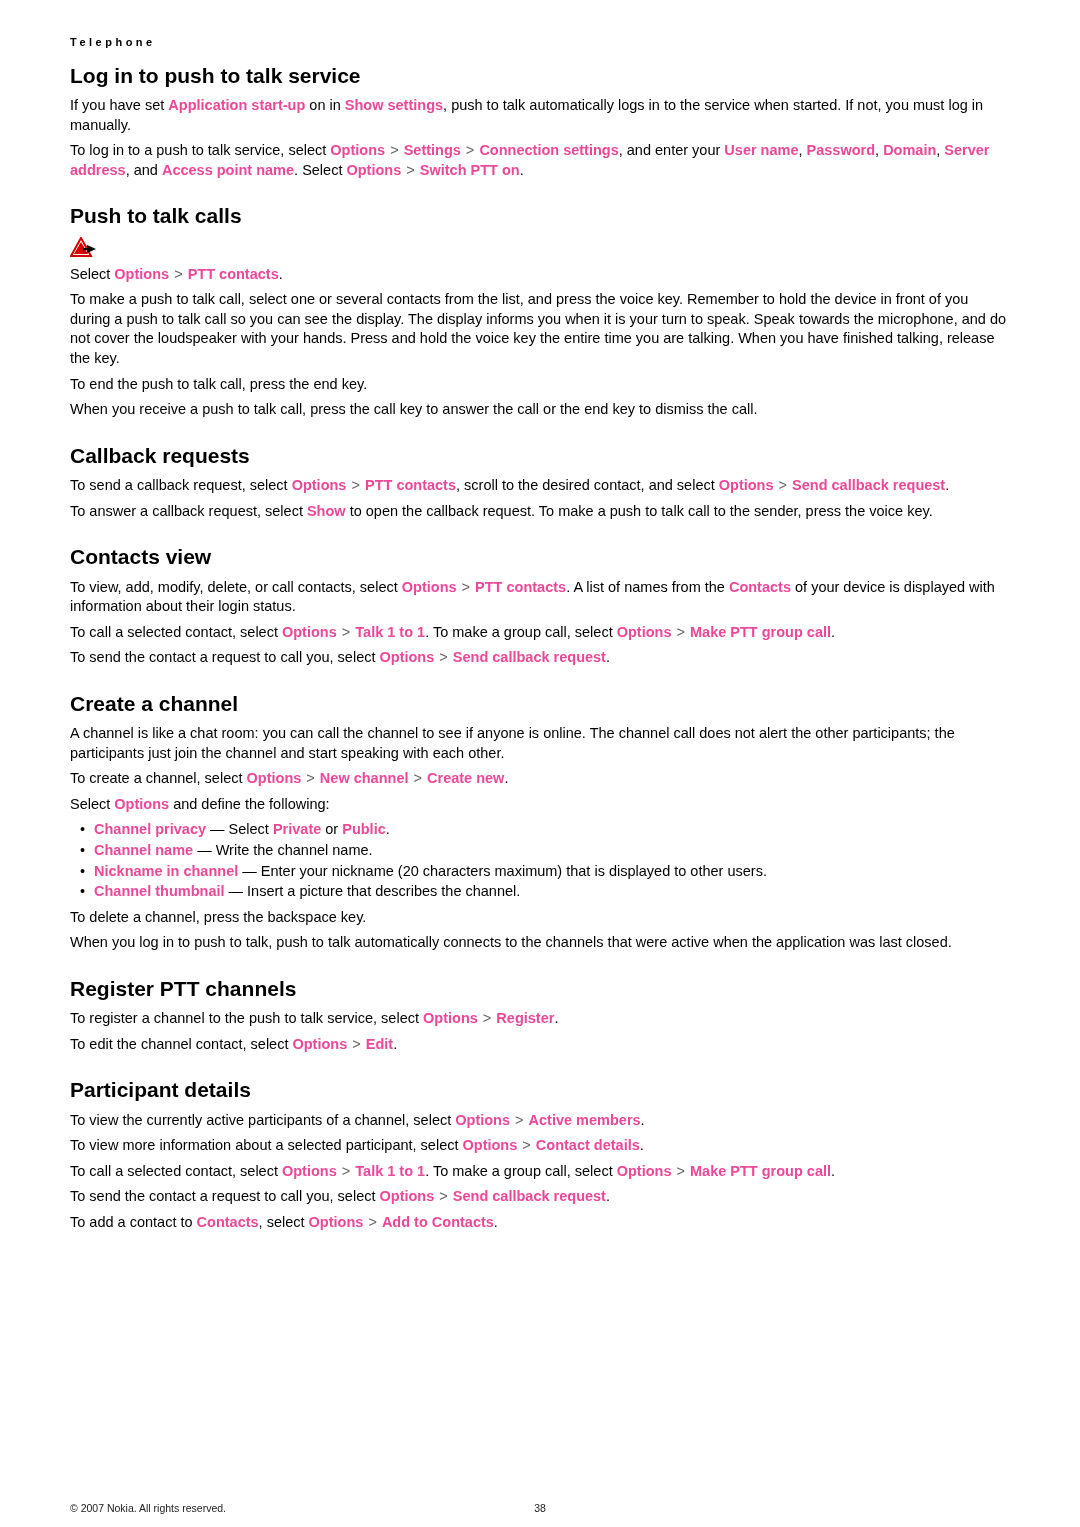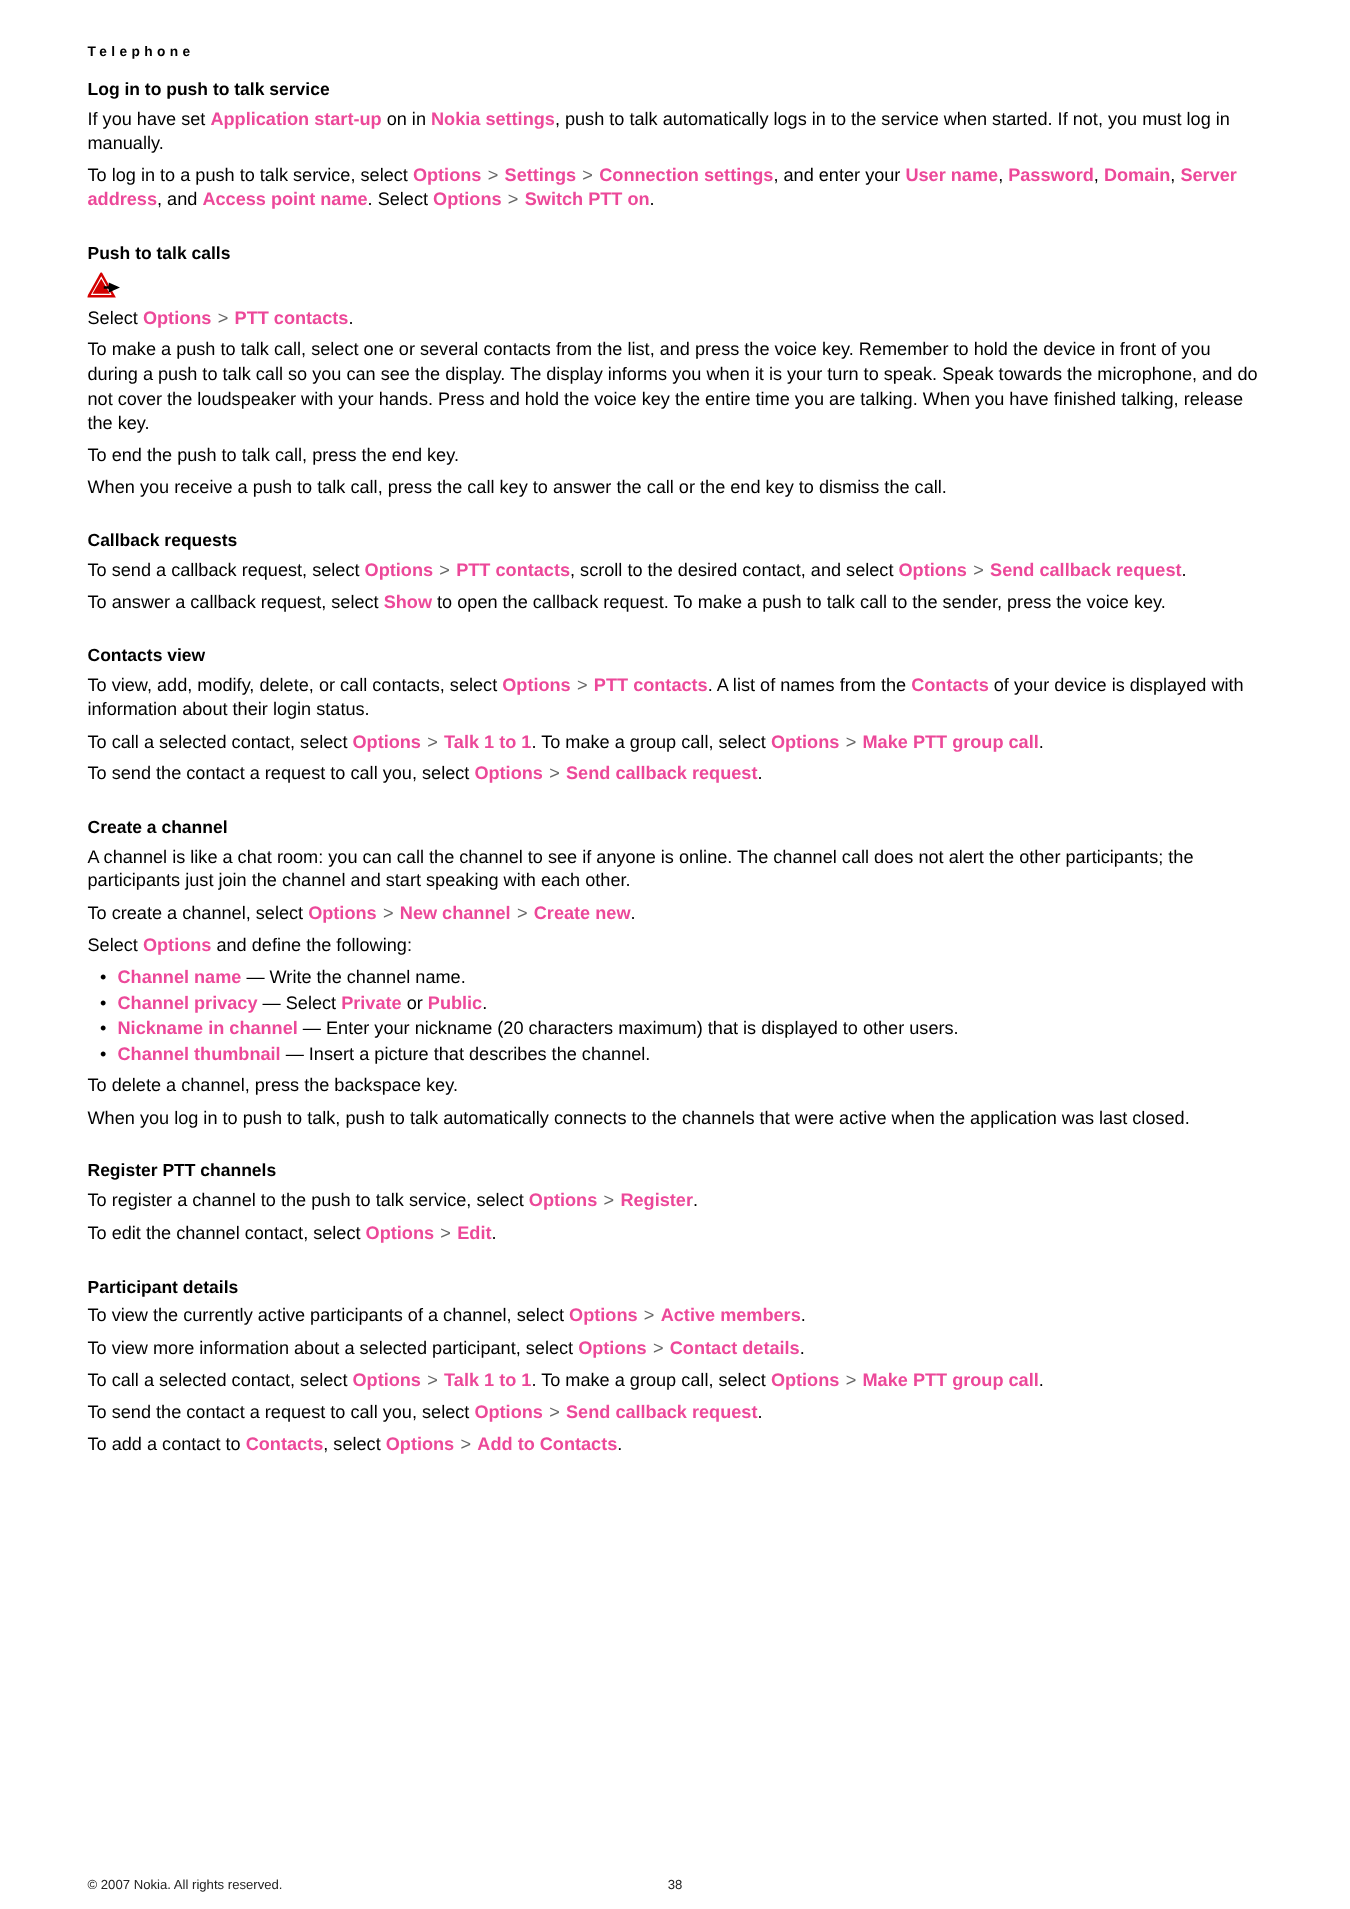--- a/index.html
+++ b/index.html
@@ -18,21 +18,21 @@
     box-sizing: border-box;
     position: relative;
   }
   .chapter {
     font-size: 11px;
     letter-spacing: 3.5px;
     font-weight: bold;
     margin-bottom: 12px;
   }
   h2 {
-    font-size: 14px;
+    font-size: 21px;
     font-weight: bold;
     margin: 22px 0 4px 0;
   }
   .first-h2 {
     margin-top: 8px;
   }
   p {
     margin: 6px 0;
   }
   .opt {
@@ -91,21 +91,21 @@
 </style>
 </head>
 <body>
 
 <div class="page">
 
   <div class="chapter">Telephone</div>
 
   <h2 class="first-h2">Log in to push to talk service</h2>
   <p>
-    <span>If you have set </span><span class="opt">Application start-up</span><span> on in </span><span class="opt">Nokia settings</span><span>, push to talk automatically logs in to the service when started. If not, you must log in manually.</span>
+    <span>If you have set </span><span class="opt">Application start-up</span><span> on in </span><span class="opt">Show settings</span><span>, push to talk automatically logs in to the service when started. If not, you must log in manually.</span>
   </p>
   <p>
     <span>To log in to a push to talk service, select </span><span class="opt">Options</span><span class="chev"> &gt; </span><span class="opt">Settings</span><span class="chev"> &gt; </span><span class="opt">Connection settings</span><span>, and enter your </span><span class="opt">User name</span>, <span class="opt">Password</span>, <span class="opt">Domain</span>, <span class="opt">Server address</span>, and <span class="opt">Access point name</span><span>. Select </span><span class="opt">Options</span><span class="chev"> &gt; </span><span class="opt">Switch PTT on</span>.
   </p>
 
   <h2>Push to talk calls</h2>
   <div class="warn-row">
     <svg class="ico" viewBox="0 0 28 22">
       <polygon points="11,1 21,19 1,19" fill="none" stroke="#d40000" stroke-width="2"></polygon>
       <polygon points="11,5 18,17 4,17" fill="#d40000"></polygon>
@@ -140,22 +140,22 @@
 
   <h2>Create a channel</h2>
   <p>A channel is like a chat room: you can call the channel to see if anyone is online. The channel call does not alert the other participants; the participants just join the channel and start speaking with each other.</p>
   <p>
     <span>To create a channel, select </span><span class="opt">Options</span><span class="chev"> &gt; </span><span class="opt">New channel</span><span class="chev"> &gt; </span><span class="opt">Create new</span>.
   </p>
   <p>
     <span>Select </span><span class="opt">Options</span><span> and define the following:</span>
   </p>
   <ul class="optlist">
+    <li><span class="opt">Channel privacy</span><span>  — Select </span><span class="opt">Private</span><span> or </span><span class="opt">Public</span>.</li>
     <li><span class="opt">Channel name</span><span>  — Write the channel name.</span></li>
-    <li><span class="opt">Channel privacy</span><span>  — Select </span><span class="opt">Private</span><span> or </span><span class="opt">Public</span>.</li>
     <li><span class="opt">Nickname in channel</span><span>  — Enter your nickname (20 characters maximum) that is displayed to other users.</span></li>
     <li><span class="opt">Channel thumbnail</span><span>  — Insert a picture that describes the channel.</span></li>
   </ul>
   <p>To delete a channel, press the backspace key.</p>
   <p>When you log in to push to talk, push to talk automatically connects to the channels that were active when the application was last closed.</p>
 
   <h2>Register PTT channels</h2>
   <p>
     <span>To register a channel to the push to talk service, select </span><span class="opt">Options</span><span class="chev"> &gt; </span><span class="opt">Register</span>.
   </p>

